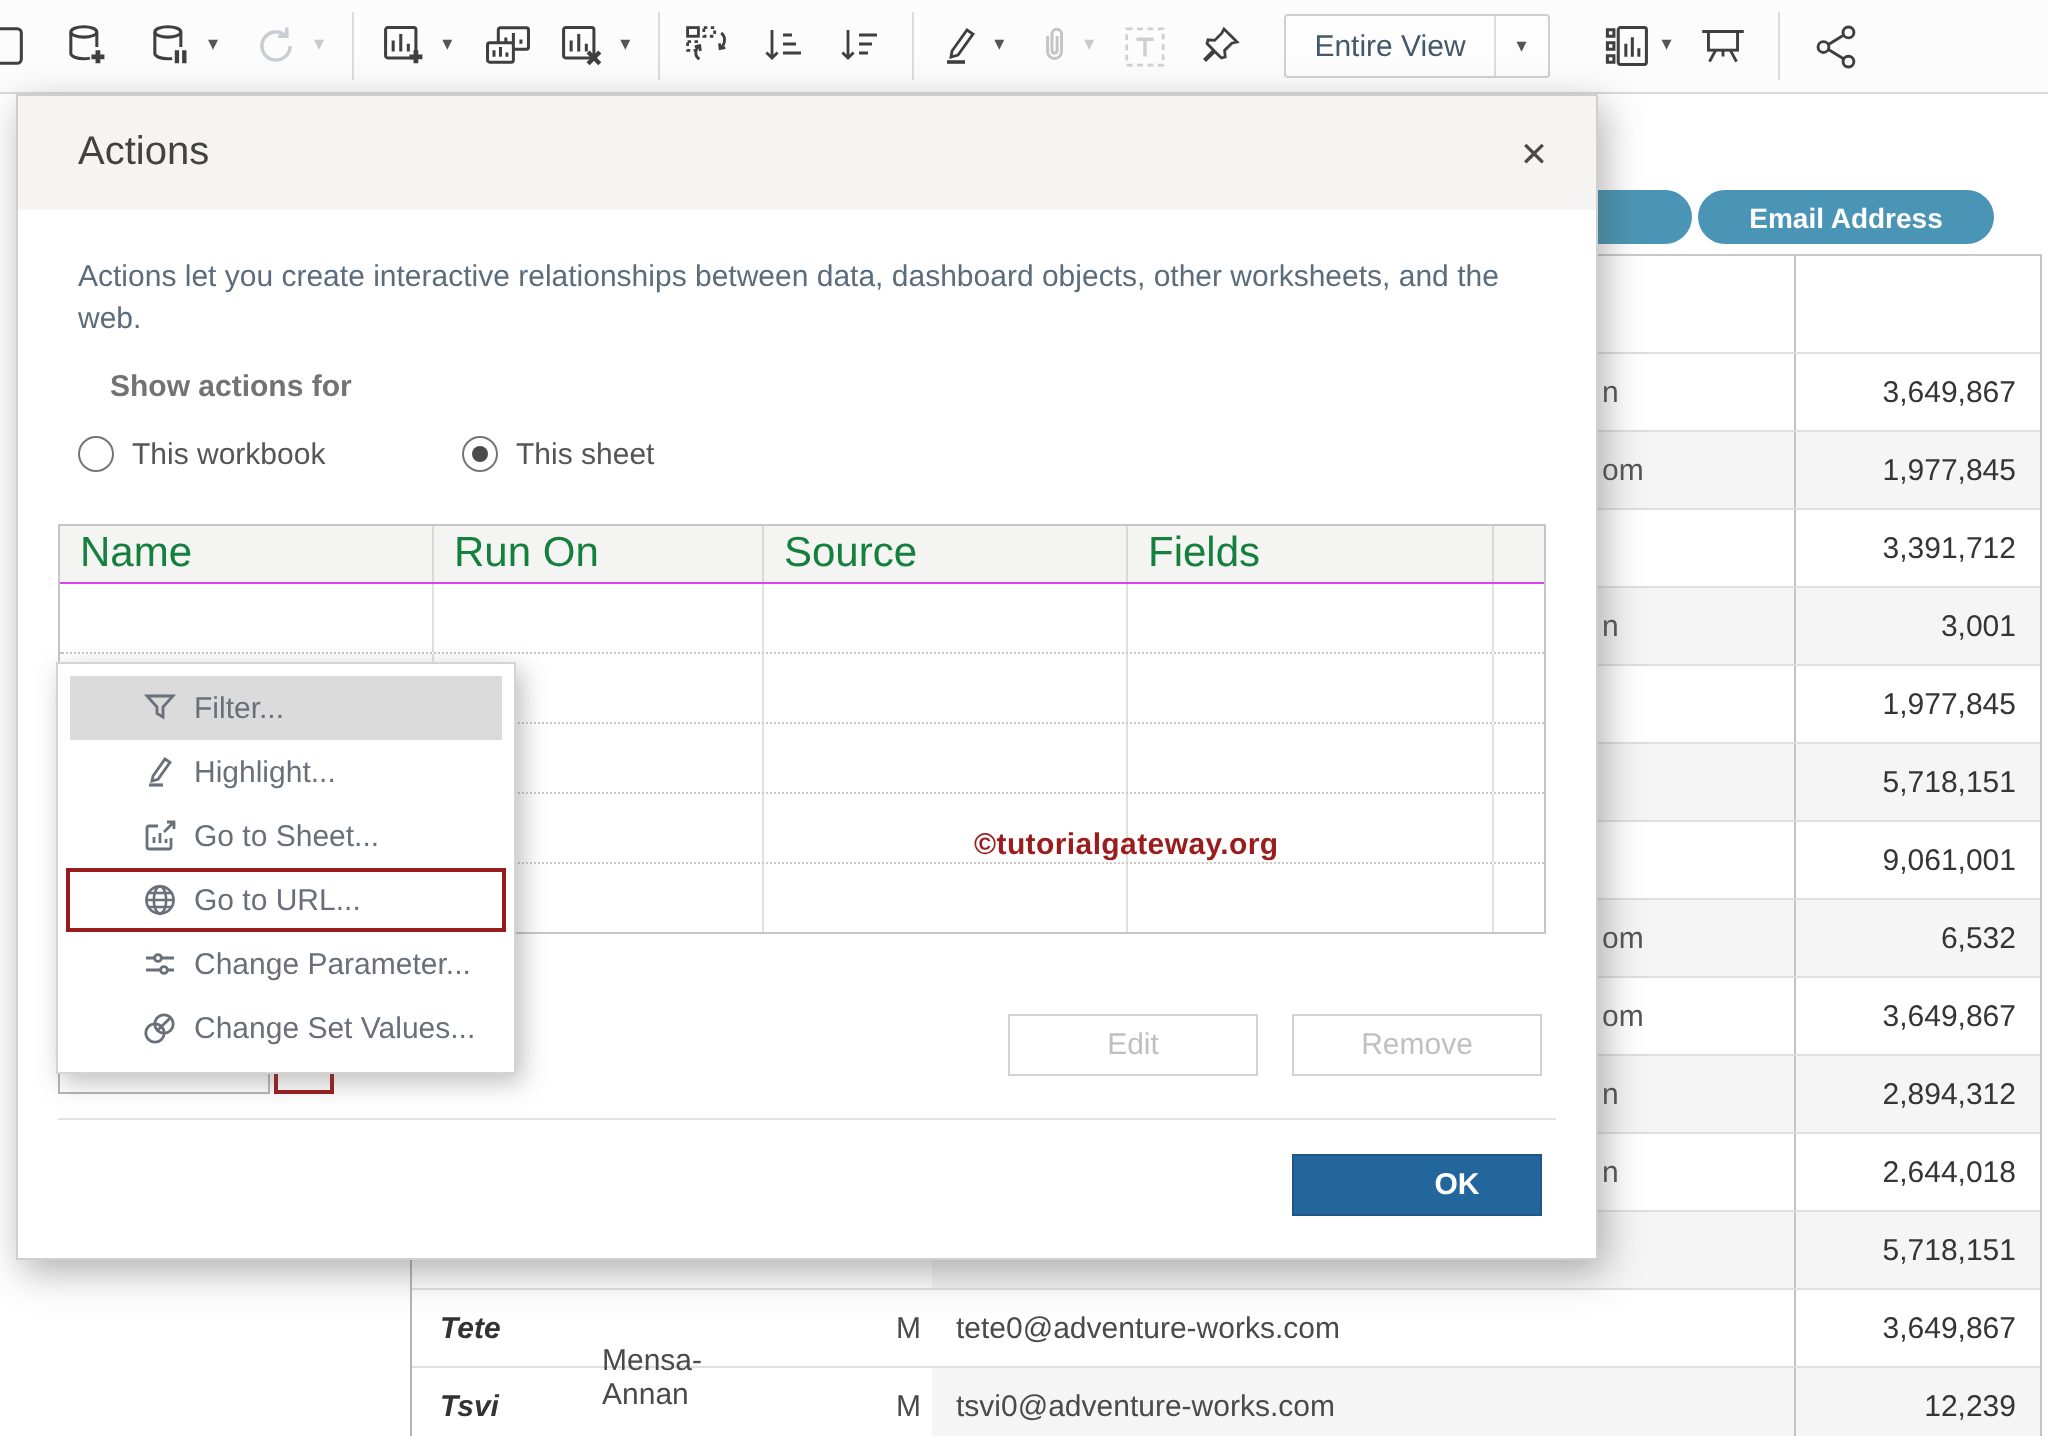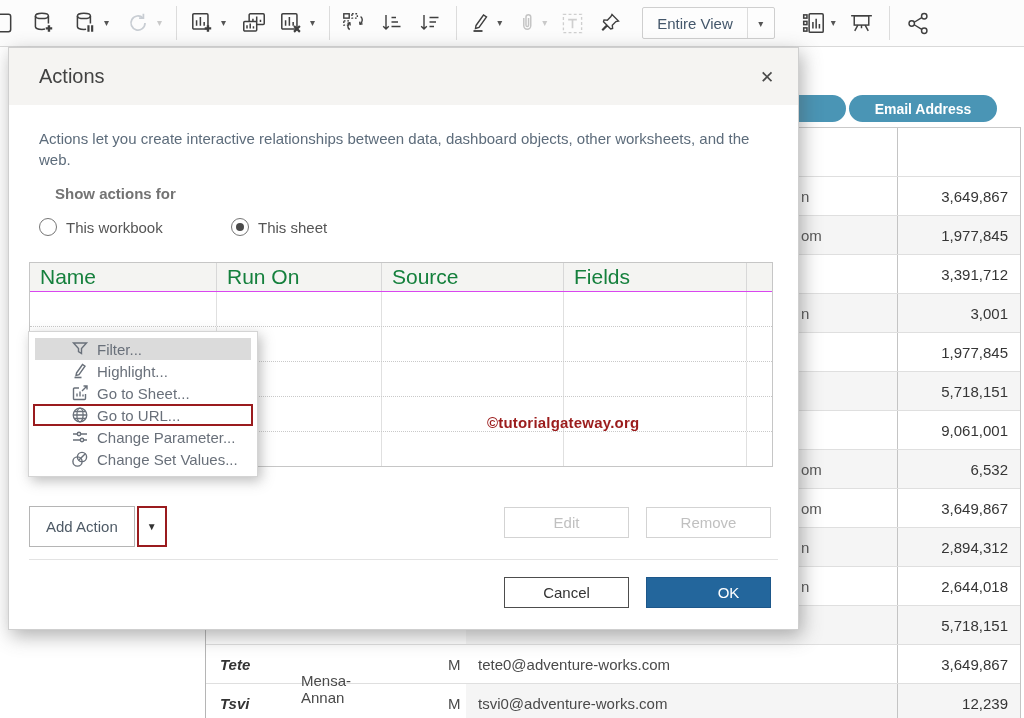--- a/index.html
+++ b/index.html
@@ -58,25 +58,25 @@
   .watermark{position:absolute;left:478px;top:366px;font-size:15px;font-weight:bold;color:#9b1c1c;letter-spacing:.2px;}
   
   .addaction{position:absolute;left:20px;top:458px;display:flex;align-items:stretch;height:41px;}
   .aa-main{border:1px solid #b5b5b5;background:#fff;display:flex;align-items:center;padding:0 16px;font-size:15px;color:#4e5a66;}
   .aa-caret{width:26px;border:2px solid #9a1b1e;margin-left:2px;display:flex;align-items:center;justify-content:center;background:#fff;color:#333;font-size:10px;}
   .btn{position:absolute;height:31px;width:125px;display:flex;align-items:center;justify-content:center;font-size:15px;box-sizing:border-box;}
   .btn-edit{left:495px;top:459px;border:1px solid #d3d3d3;color:#c0c0c0;background:#fff;}
   .btn-remove{left:637px;top:459px;border:1px solid #d3d3d3;color:#c0c0c0;background:#fff;}
   .dlg-hr{position:absolute;left:20px;right:20px;top:511px;border-top:1px solid #e3e3e3;}
   .btn-cancel{left:495px;top:529px;border:1px solid #4d4d4d;color:#333;background:#fff;}
-  .btn-ok{left:637px;top:529px;background:#23669c;color:#fff;font-weight:normal;border:1px solid #1d578a;padding-left:40px;}
+  .btn-ok{left:637px;top:529px;background:#23669c;color:#fff;font-weight:bold;border:1px solid #1d578a;padding-left:40px;}
   
   .menu{position:absolute;left:28px;top:331px;width:230px;background:#fff;border:1px solid #d4d4d4;
         box-shadow:3px 4px 12px rgba(90,90,90,.4);z-index:10;padding:6px 0;box-sizing:border-box;}
-  .menu-item{height:22px;display:flex;align-items:center;margin:0 6px;padding-left:36px;font-size:15px;color:#69707a;box-sizing:border-box;}
+  .menu-item{height:32px;display:flex;align-items:center;margin:0 6px;padding-left:36px;font-size:15px;color:#69707a;box-sizing:border-box;}
   .menu-item.sel{background:#dbdbdb;}
   .menu-item.framed{border:2px solid #9a1b1e;margin:0 4px;padding-left:36px;}
   .mi-icon{width:18px;height:18px;margin-right:8px;flex:0 0 auto;display:flex;align-items:center;justify-content:center;}
   .mi-icon svg{display:block;}
 </style>
 </head>
 <body>
 
 <div class="toolbar">
   <span class="tbi" style="width:16px;overflow:hidden;">
@@ -463,21 +463,20 @@
   <div class="watermark">©tutorialgateway.org</div>
 
   <div class="addaction">
     <span class="aa-main">Add Action</span>
     <span class="aa-caret">▼</span>
   </div>
 
   <div class="btn btn-edit">Edit</div>
   <div class="btn btn-remove">Remove</div>
   <div class="dlg-hr"></div>
-  <div class="btn btn-cancel">Cancel</div>
   <div class="btn btn-ok">OK</div>
 </div>
 
 <div class="menu">
   <div class="menu-item sel">
     <span class="mi-icon">
       <svg width="18" height="18" viewBox="0 0 18 18" fill="none" stroke="#69707a" stroke-width="1.4">
           <path d="M2.5 3h13l-5 5.5v5l-3-1.8V8.5z"></path>
         </svg>
     </span>

